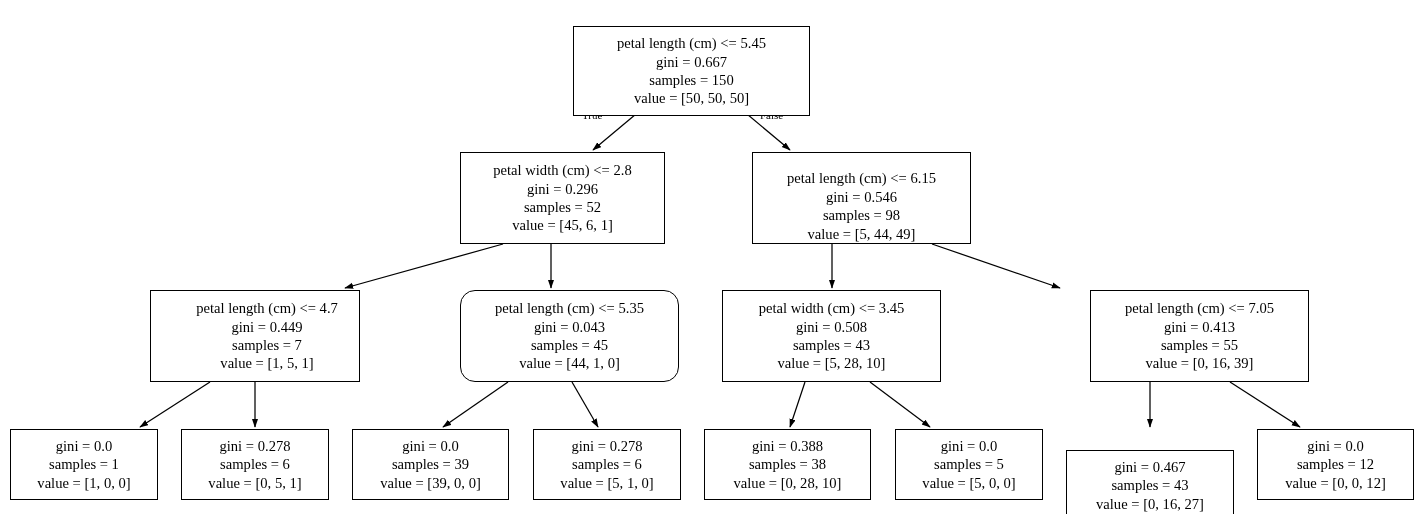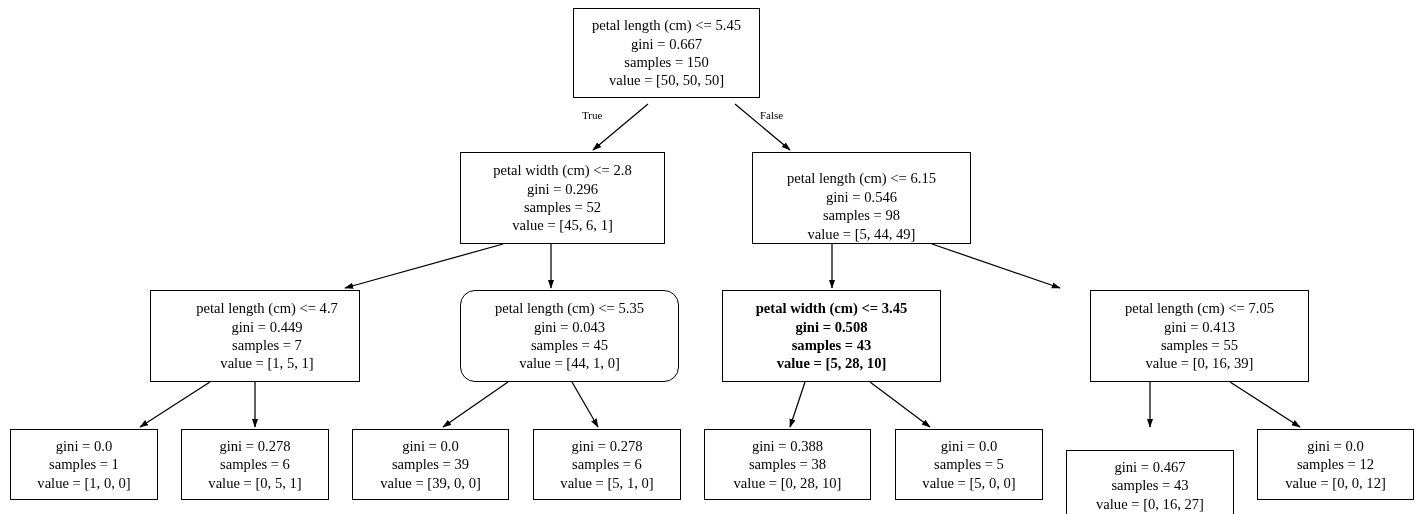--- a/index.html
+++ b/index.html
@@ -88,21 +88,21 @@
 
       <line x1="1150" y1="382" x2="1150" y2="427"></line>
 
       <line x1="1230" y1="382" x2="1300" y2="427"></line>
     </g>
   </svg>
 
   <div class="edge-label" style="left:582px; top:109px;">True</div>
   <div class="edge-label" style="left:760px; top:109px;">False</div>
 
-  <div class="node" style="left:573px; top:8px; width:187px; height:90px;">
+  <div class="node" style="left:573px; top:26px; width:237px; height:90px;">
     <span class="line">petal length (cm) &lt;= 5.45</span>
     <span class="line">gini = 0.667</span>
     <span class="line">samples = 150</span>
     <span class="line">value = [50, 50, 50]</span>
   </div>
 
   <div class="node" style="left:460px; top:152px; width:205px; height:92px;font-family:Liberation Serif, serif;">
     <span class="line">petal width (cm) &lt;= 2.8</span>
     <span class="line">gini = 0.296</span>
     <span class="line">samples = 52</span>
@@ -123,21 +123,21 @@
     <span class="line">value = [1, 5, 1]</span>
   </div>
 
   <div class="node" style="left:460px; top:290px; width:219px; height:92px;border-radius:15px;">
     <span class="line">petal length (cm) &lt;= 5.35</span>
     <span class="line">gini = 0.043</span>
     <span class="line">samples = 45</span>
     <span class="line">value = [44, 1, 0]</span>
   </div>
 
-  <div class="node" style="left:722px; top:290px; width:219px; height:92px;font-weight:bold;">
+  <div class="node" style="left:722px; top:290px; width:219px; height:92px;">
     <span class="line">petal width (cm) &lt;= 3.45</span>
     <span class="line">gini = 0.508</span>
     <span class="line">samples = 43</span>
     <span class="line">value = [5, 28, 10]</span>
   </div>
 
   <div class="node" style="left:1090px; top:290px; width:219px; height:92px;">
     <span class="line">petal length (cm) &lt;= 7.05</span>
     <span class="line">gini = 0.413</span>
     <span class="line">samples = 55</span>

